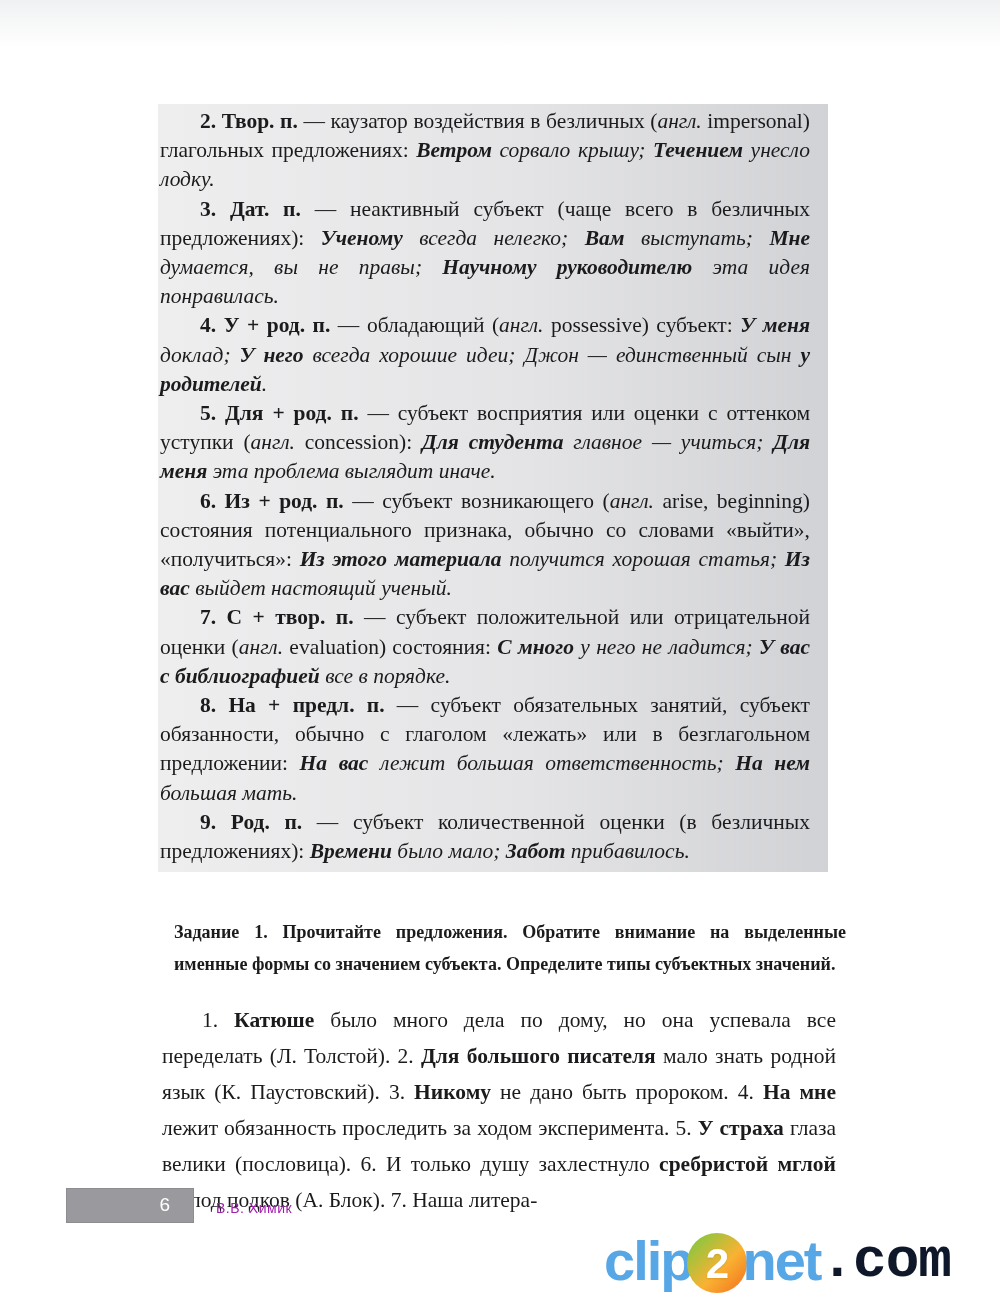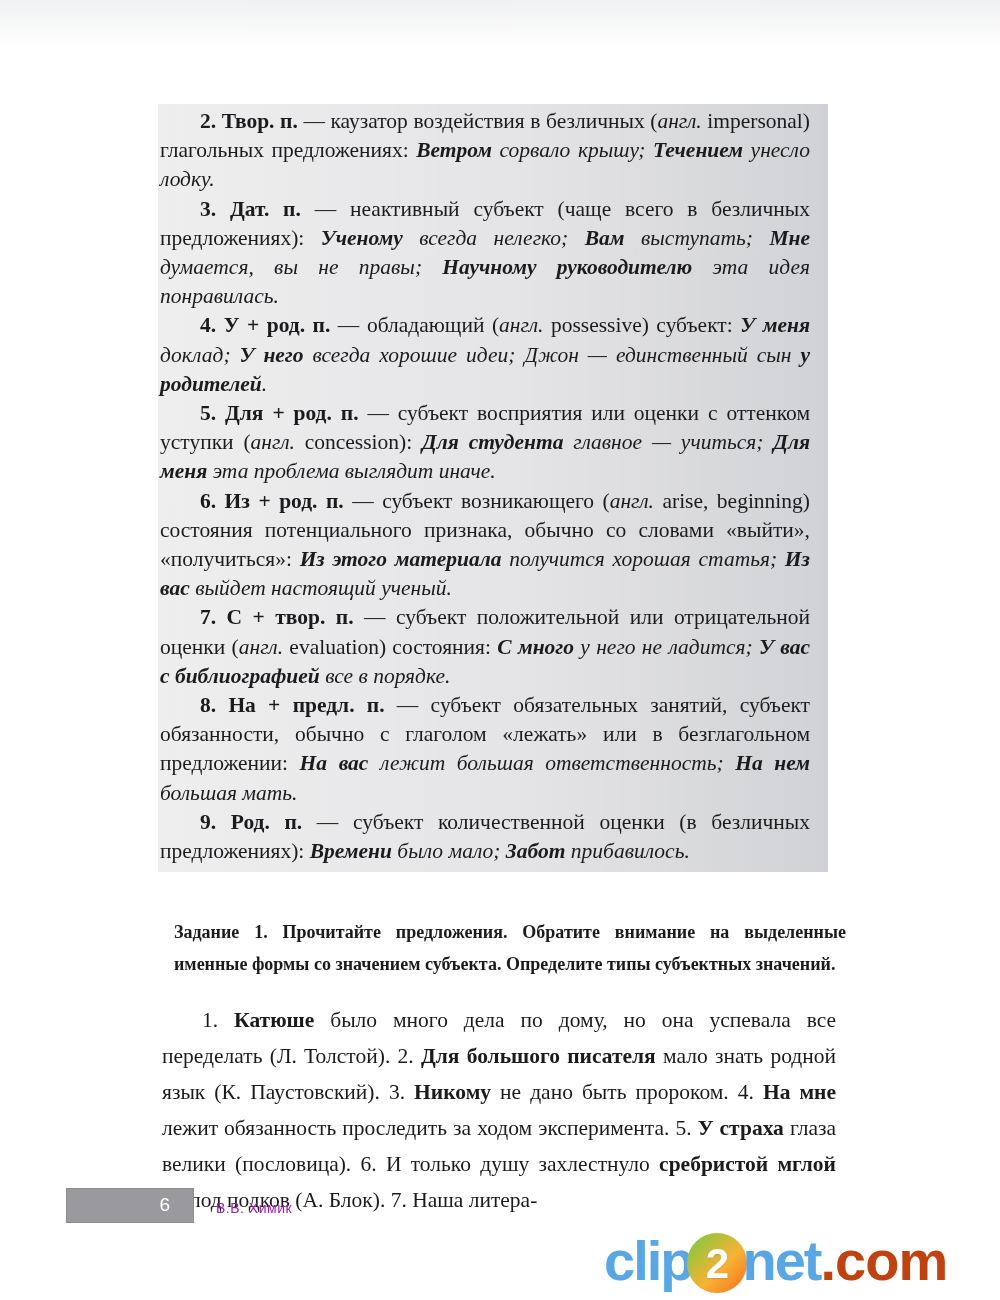--- a/index.html
+++ b/index.html
@@ -76,21 +76,21 @@
   .watermark {
     position: absolute; left: 604px; top: 1228px;
     display: flex; align-items: flex-end;
     font-family: "Liberation Sans", sans-serif;
     font-weight: bold;
     font-size: 56px;
     letter-spacing: -2px;
     user-select: none;
   }
   .wm-blue { color: #57a7e6; }
-  .wm-gray { color: #c2410c; letter-spacing: -1px; }
+  .wm-gray { color: #0f172a; letter-spacing: -1px; font-family: Liberation Mono, monospace; }
   .wm-circle {
     width: 60px; height: 60px; border-radius: 50%;
     background: linear-gradient(135deg, #8cc63e 12%, #f9b233 58%, #f47a20 92%);
     display: flex; align-items: center; justify-content: center;
     margin: 0 -5px;
     flex: none;
   }
   .wm-circle span {
     color: #ffffff;
     font-size: 42px;

